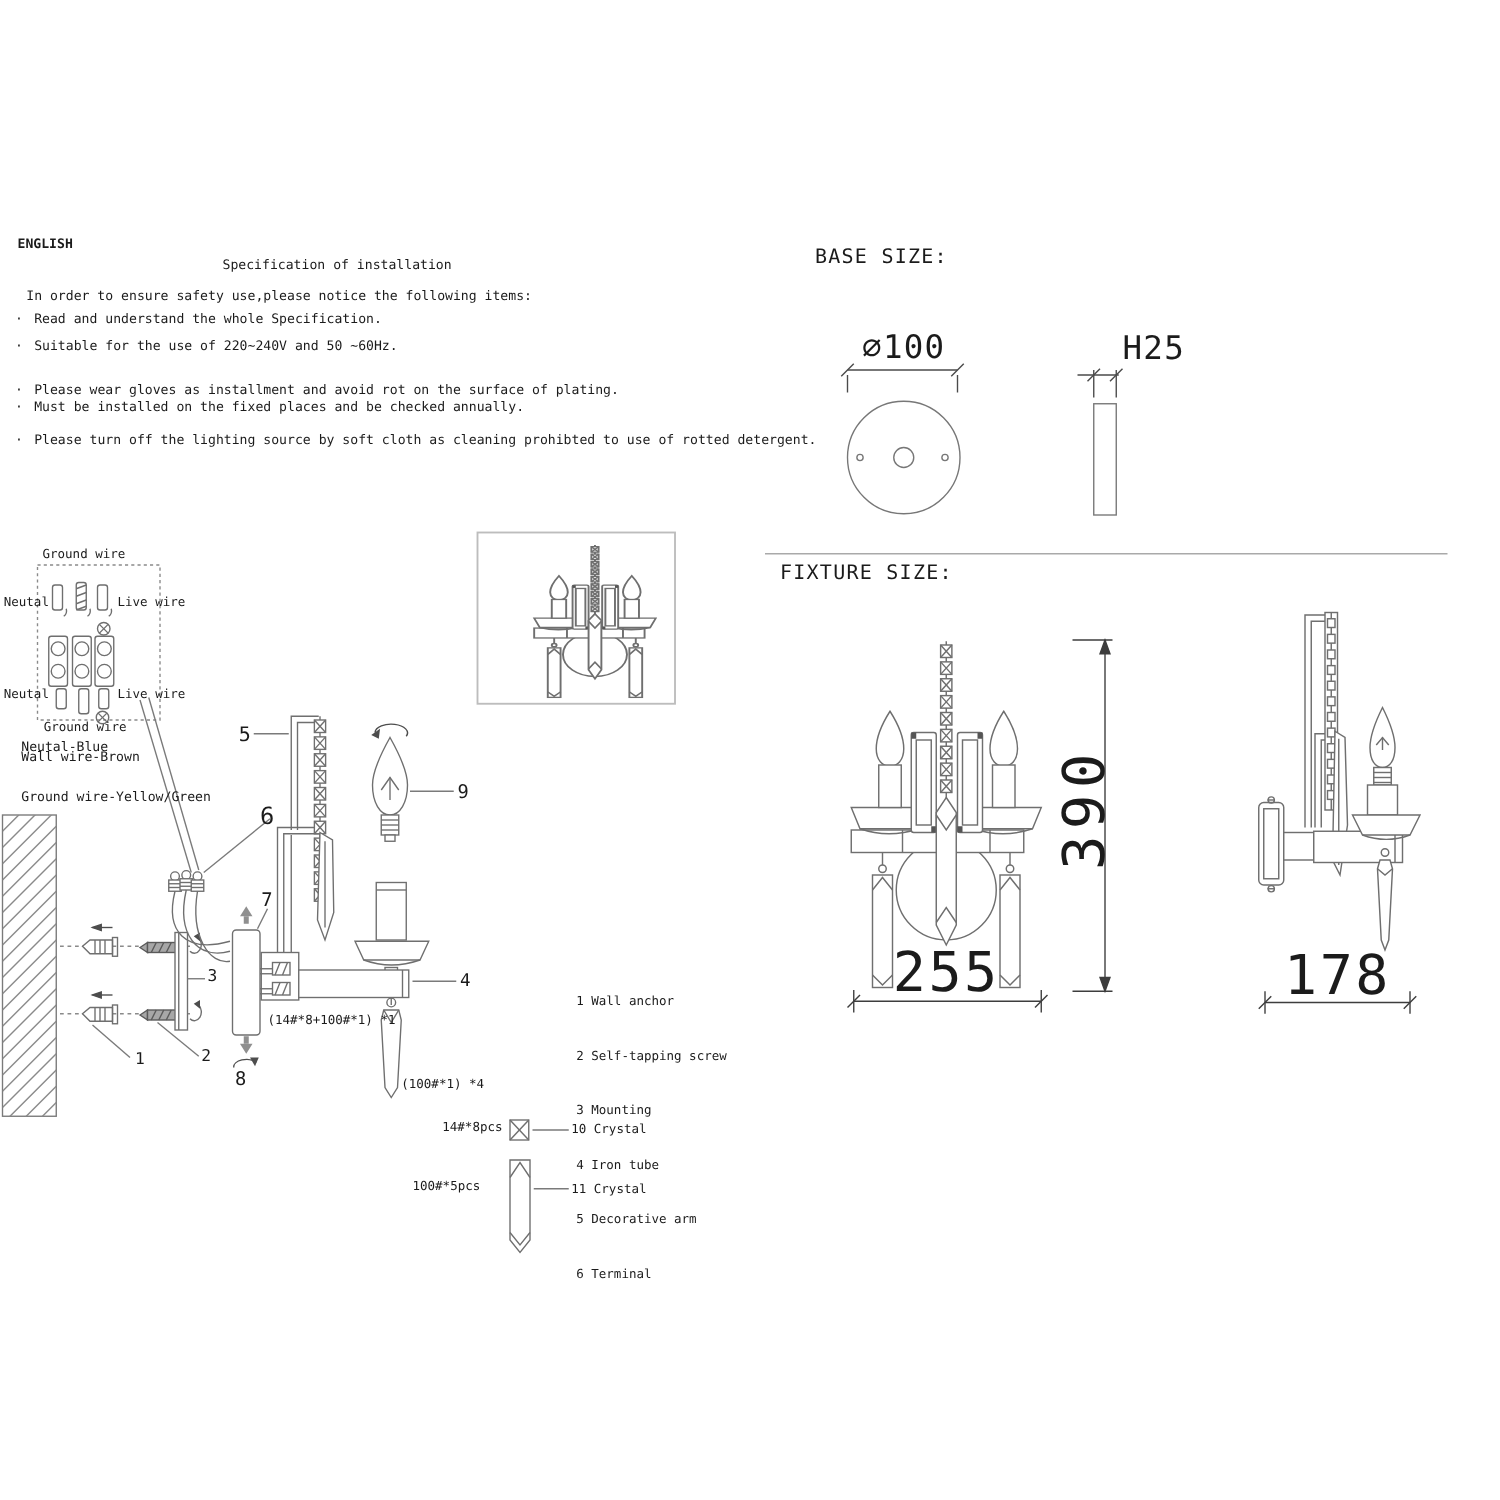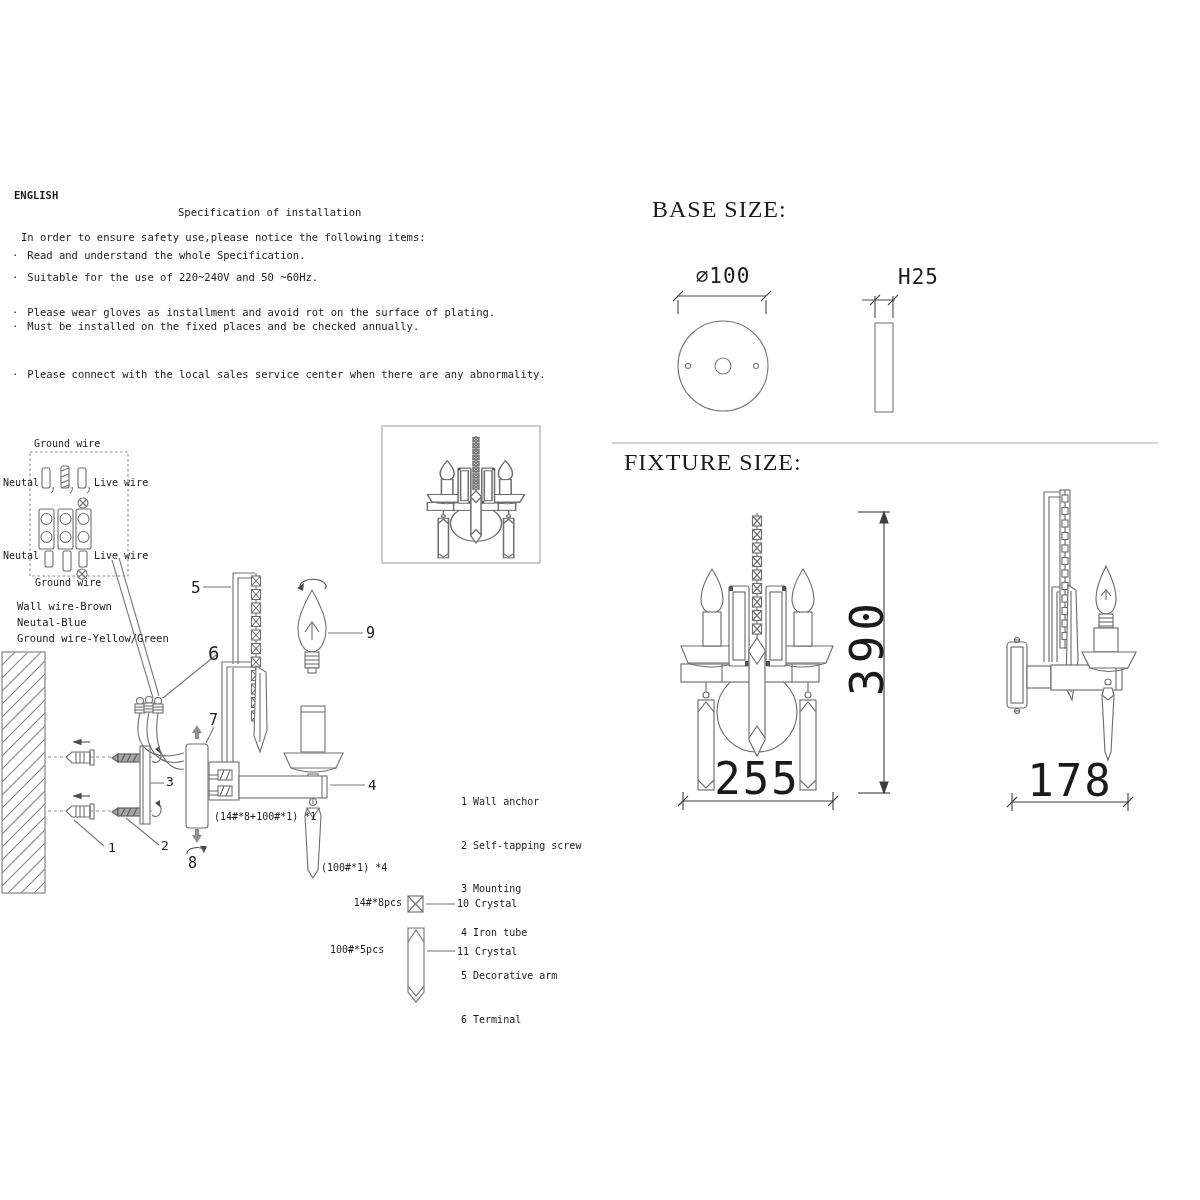--- a/index.html
+++ b/index.html
@@ -1,22 +1,22 @@
 <!DOCTYPE html>
 <html><head>
 <meta charset="utf-8">
 <style>
   html,body{margin:0;padding:0;background:#fff;}
   .sheet{position:relative;width:1200px;height:1040px;background:#fff;overflow:hidden;
          font-family:"DejaVu Sans Mono",monospace;color:#1b1b1b;}
   svg.art{position:absolute;left:0;top:0;}
   .L{position:absolute;white-space:pre;font-size:10.5px;line-height:1.15;}
-  .h{font-size:24px;letter-spacing:1px;font-weight:500;font-family:Liberation Serif, serif;}
+  .h{font-size:16px;letter-spacing:1px;font-weight:500;}
   .dimtxt{font-size:44px;letter-spacing:2px;}
-  .dimsm{font-size:21px;letter-spacing:1px;font-family:"DejaVu Sans Mono","DejaVu Sans",monospace;}
+  .dimsm{font-size:26px;letter-spacing:1px;font-family:"DejaVu Sans Mono","DejaVu Sans",monospace;}
   .rot390{display:flex;align-items:center;justify-content:center;transform:rotate(-90deg);
           font-size:46px;letter-spacing:5px;}
   .callout{font-size:13px;}
   .spec-row span.b{margin-right:9px;}
   .parts{line-height:14.5px;font-size:10px;}
   .prow .pname{padding-left:6px;}
   .small10{font-size:10px;}
   .product{font-family:"Liberation Sans",sans-serif;font-size:25px;color:#222;letter-spacing:0.3px;}
 </style>
 </head>
@@ -459,39 +459,39 @@
 </svg>
 
 <div class="L" style="left:14px;top:189px;font-weight:bold;">ENGLISH</div>
 <div class="L" style="left:178px;top:206px;">Specification of installation</div>
 <div class="L" style="left:21px;top:231px;">In order to ensure safety use,please notice the following items:</div>
 
 <div class="L spec-row" style="left:12px;top:249px;"><span class="b">·</span><span>Read and understand the whole Specification.</span></div>
 <div class="L spec-row" style="left:12px;top:271px;"><span class="b">·</span><span>Suitable for the use of 220~240V and 50 ~60Hz.</span></div>
 <div class="L spec-row" style="left:12px;top:294px;margin-top:12px;"><span class="b">·</span><span>Please wear gloves as installment and avoid rot on the surface of plating.</span></div>
 <div class="L spec-row" style="left:12px;top:320px;"><span class="b">·</span><span>Must be installed on the fixed places and be checked annually.</span></div>
-<div class="L spec-row" style="left:12px;top:368px;"><span class="b">·</span><span>Please connect with the local sales service center when there are any abnormality.</span></div>
+<div class="L spec-row" style="left:12px;top:346px;"><span class="b">·</span><span>Please turn off the lighting source by soft cloth as cleaning prohibted to use of rotted detergent.</span></div>
 
 <div class="L h" style="left:652px;top:196px;">BASE SIZE:</div>
 <div class="L dimsm" style="left:662px;top:264px;width:122px;text-align:center;">⌀100</div>
 <div class="L dimsm" style="left:898px;top:265px;">H25</div>
 
 <div class="L h" style="left:624px;top:449px;">FIXTURE SIZE:</div>
 <div class="L rot390" style="left:812px;top:622px;width:110px;height:50px;">390</div>
 <div class="L dimtxt" style="left:706px;top:754px;width:102px;text-align:center;">255</div>
 <div class="L dimtxt" style="left:1020px;top:756px;width:100px;text-align:center;">178</div>
 
 <div class="L small10" style="left:34px;top:438px;">Ground wire</div>
 <div class="L small10" style="left:3px;top:477px;">Neutal</div>
 <div class="L small10" style="left:94px;top:477px;">Live wire</div>
 <div class="L small10" style="left:3px;top:550px;">Neutal</div>
 <div class="L small10" style="left:94px;top:550px;">Live wire</div>
 <div class="L small10" style="left:35px;top:577px;">Ground wire</div>
 <div class="L" style="left:17px;top:600px;">Wall wire-Brown</div>
-<div class="L" style="left:17px;top:616px;">Neutal-Blue</div>
+<div class="L" style="left:17px;top:592px;">Neutal-Blue</div>
 <div class="L" style="left:17px;top:632px;">Ground wire-Yellow/Green</div>
 
 <div class="L callout" style="left:108px;top:841px;">1</div>
 <div class="L callout" style="left:161px;top:839px;">2</div>
 <div class="L callout" style="left:166px;top:775px;">3</div>
 <div class="L callout" style="left:368px;top:777px;font-size:14px;">4</div>
 <div class="L callout" style="left:191px;top:579px;font-size:16px;">5</div>
 <div class="L callout" style="left:208px;top:643px;font-size:19px;">6</div>
 <div class="L callout" style="left:209px;top:712px;font-size:15px;">7</div>
 <div class="L callout" style="left:188px;top:855px;font-size:15px;">8</div>

